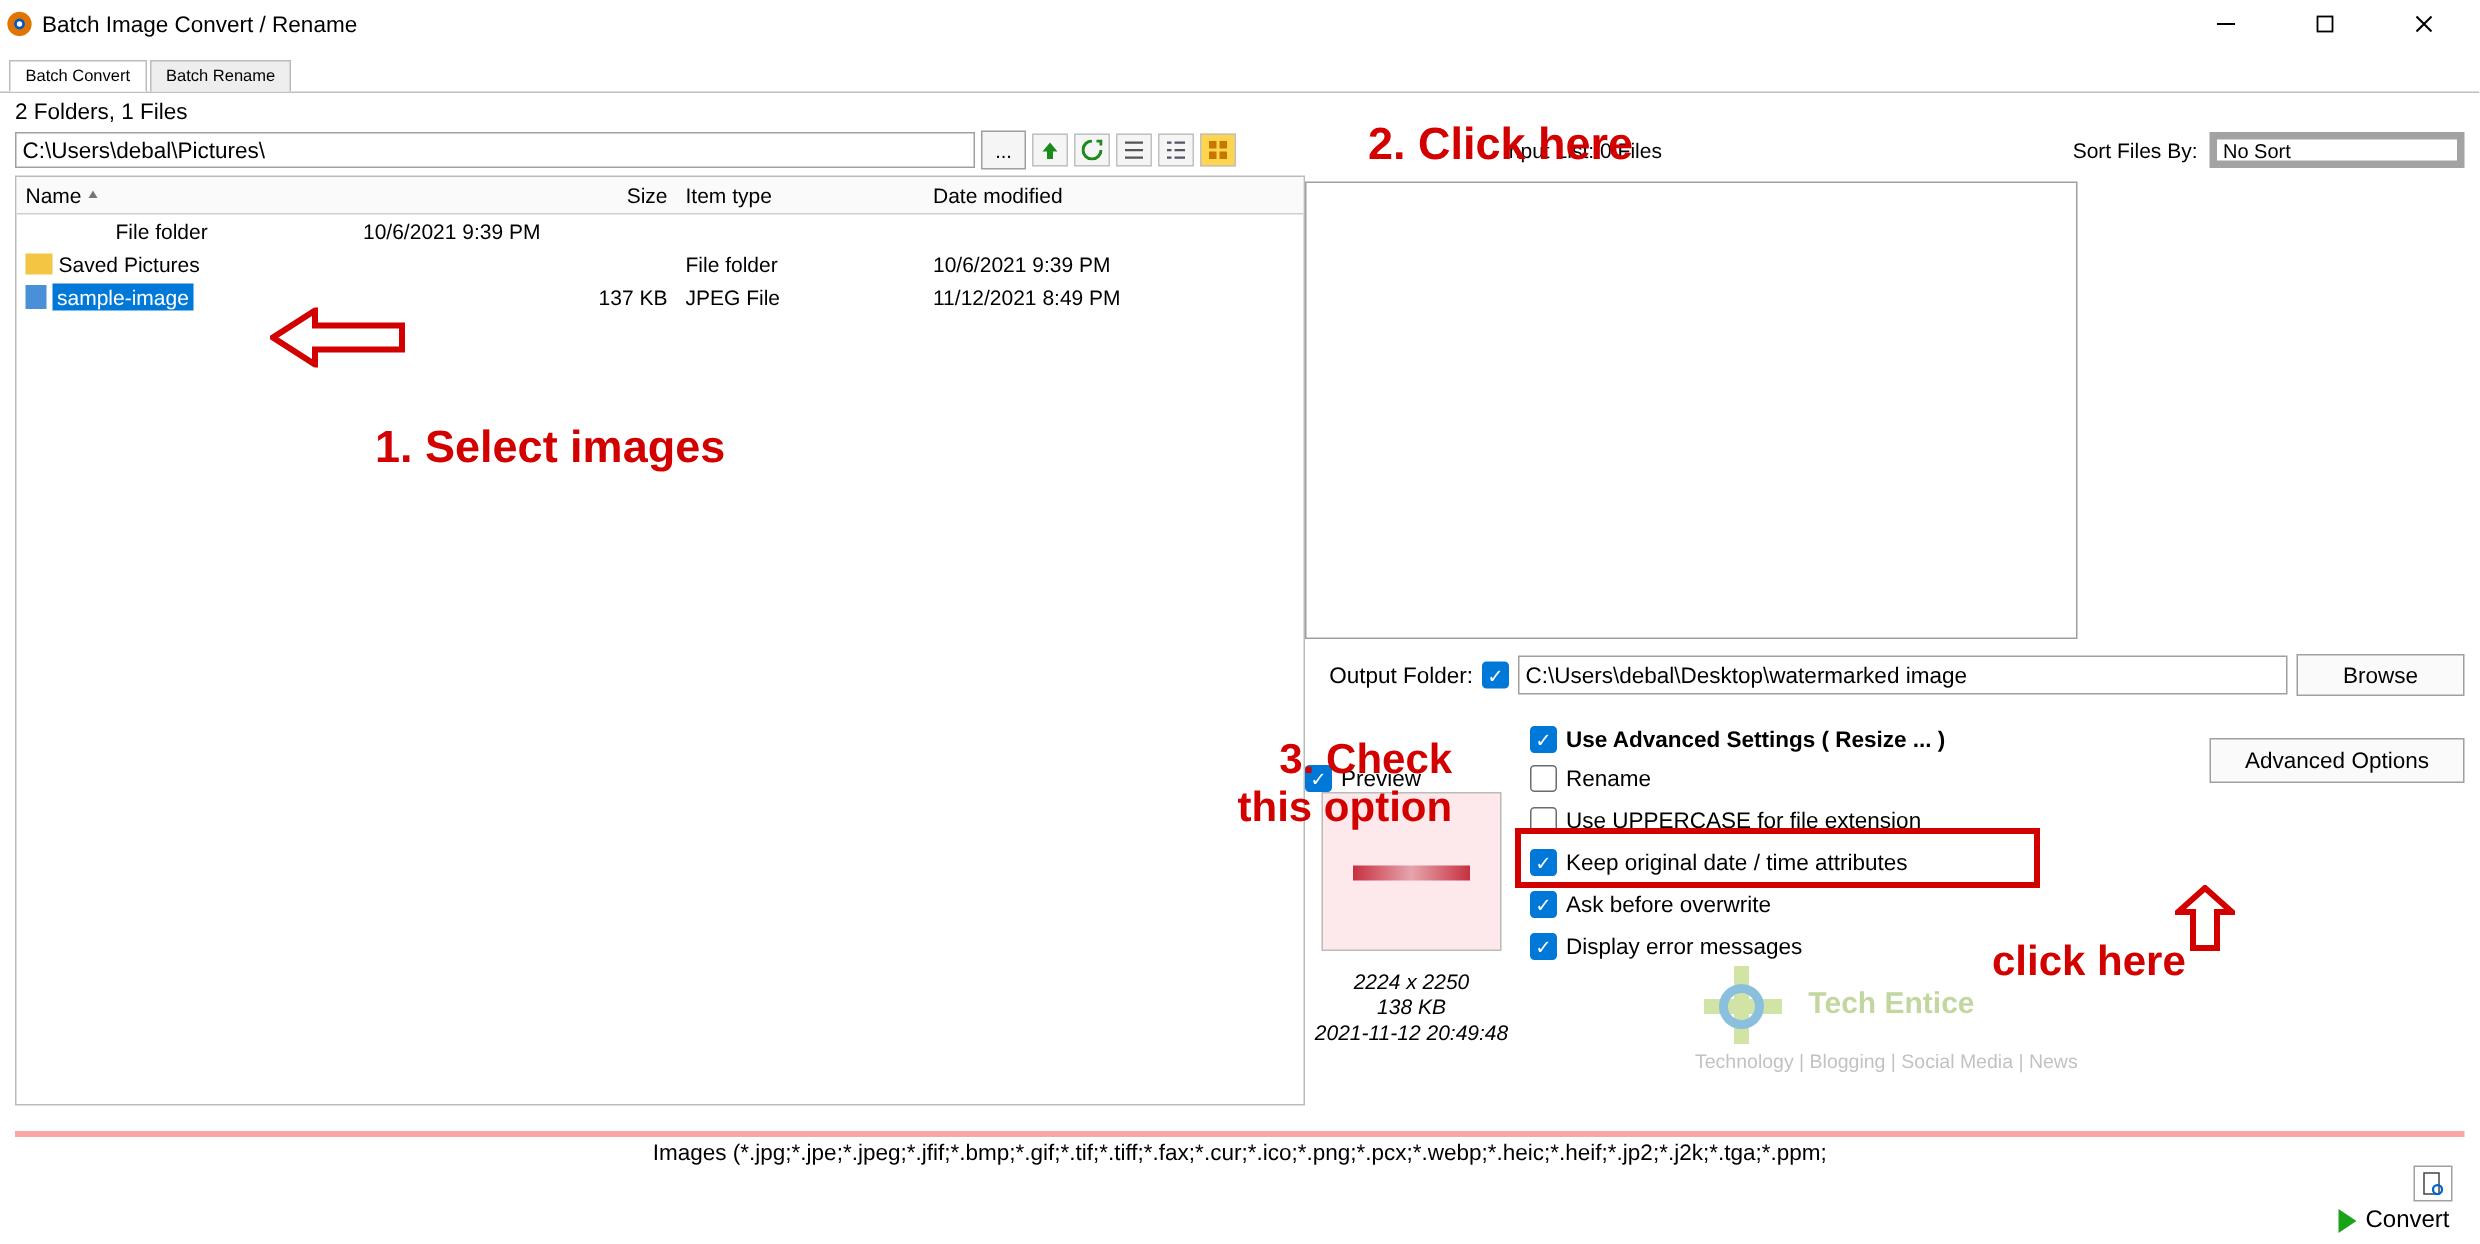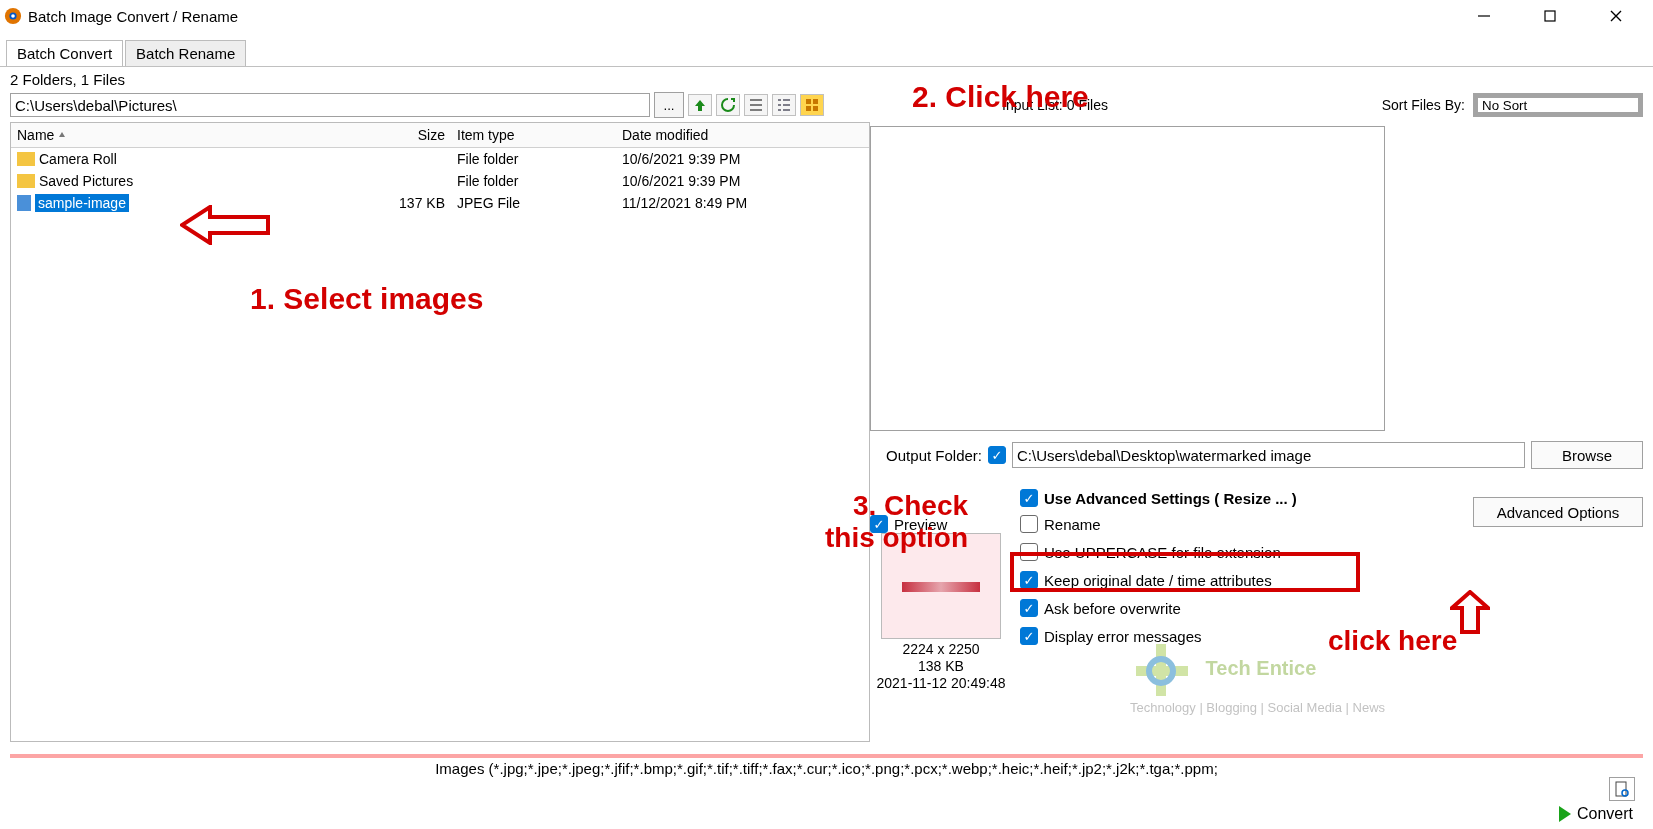--- a/index.html
+++ b/index.html
@@ -43,21 +43,21 @@
     font-size: 16px;
   }
   .tabs {
     display: flex;
     padding-left: 6px;
     border-bottom: 1px solid #c0c0c0;
     margin-top: 8px;
   }
   .tab {
     padding: 4px 10px;
-    font-size: 15px;
+    font-size: 11px;
     border: 1px solid #bcbcbc;
     border-bottom: none;
     background: #eeeeee;
     margin-right: 2px;
   }
   .tab.active {
     background: #ffffff;
   }
   .status {
     padding: 4px 10px;
@@ -239,21 +239,21 @@
     border: 1px solid #bbb;
     background: #fde9ec;
     position:relative;
   }
   .preview-img::before{
     content:"";
     position:absolute;
     left:20px; right:20px; top:48px; height:10px;
     background: linear-gradient(90deg,#c73040,#e6a5ad,#c73040);
   }
-  .preview-meta { font-size: 14px; text-align:center; line-height:1.2; margin-top:2px;}
+  .preview-meta { font-size: 14px; text-align:center; line-height:1.2; margin-top:12px;font-style:italic;}
   .options-col {
     display:flex;
     flex-direction:column;
     gap: 10px;
     padding-top: 0px;
   }
   .adv-btn {
     width: 170px;
     height: 30px;
     border: 1px solid #a0a0a0;
@@ -415,24 +415,20 @@
         <svg width="8" height="8" viewBox="0 0 8 8">
             <path d="M4 1 L7 6 H1 Z" fill="#777"></path>
           </svg>
       </div>
       <div class="fh-size">Size</div>
       <div class="fh-type">Item type</div>
       <div class="fh-date">Date modified</div>
     </div>
     <div id="file-rows">
         <div class="file-row">
-    <div class="fr-name">
-      <span class="folder-icon"></span>
-      <span>Camera Roll</span>
-    </div>
     <div class="fr-size"></div>
     <div class="fr-type">File folder</div>
     <div class="fr-date">10/6/2021 9:39 PM</div>
         </div>
         <div class="file-row">
     <div class="fr-name">
       <span class="folder-icon"></span>
       <span>Saved Pictures</span>
     </div>
     <div class="fr-size"></div>

